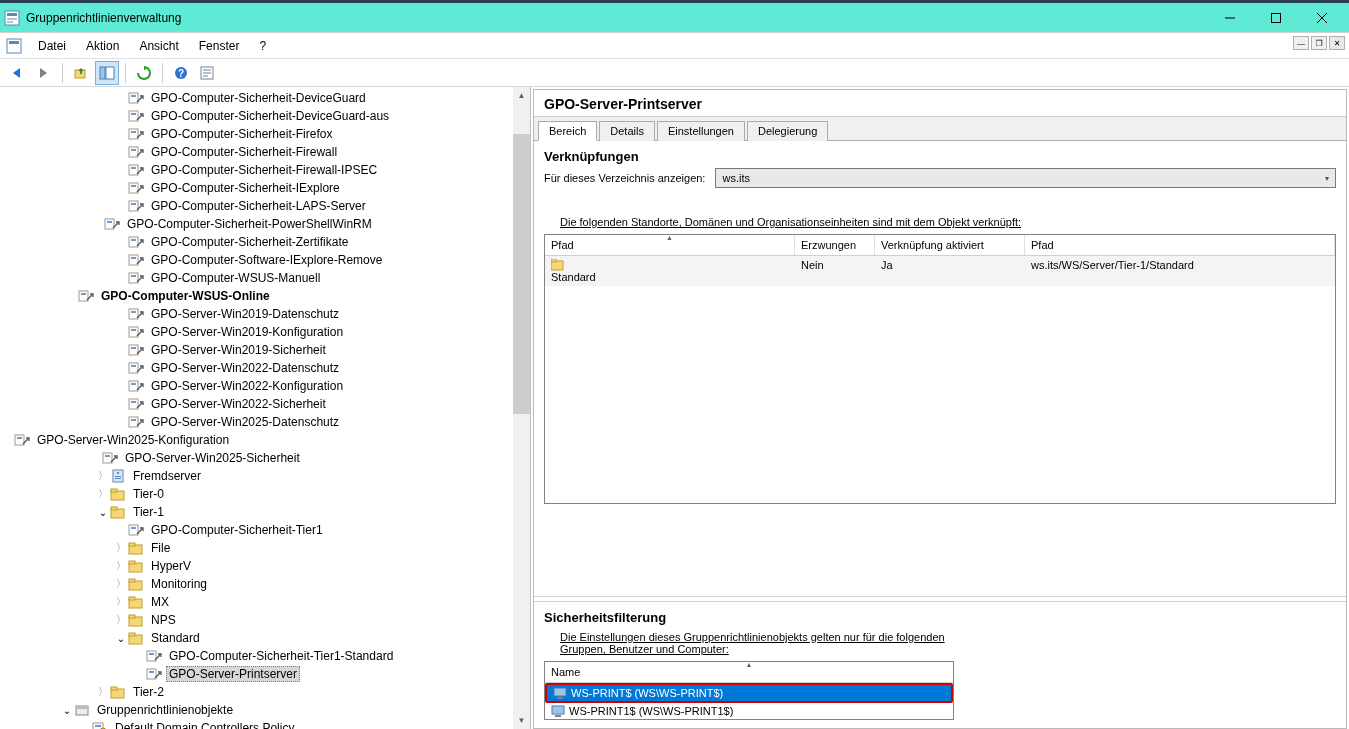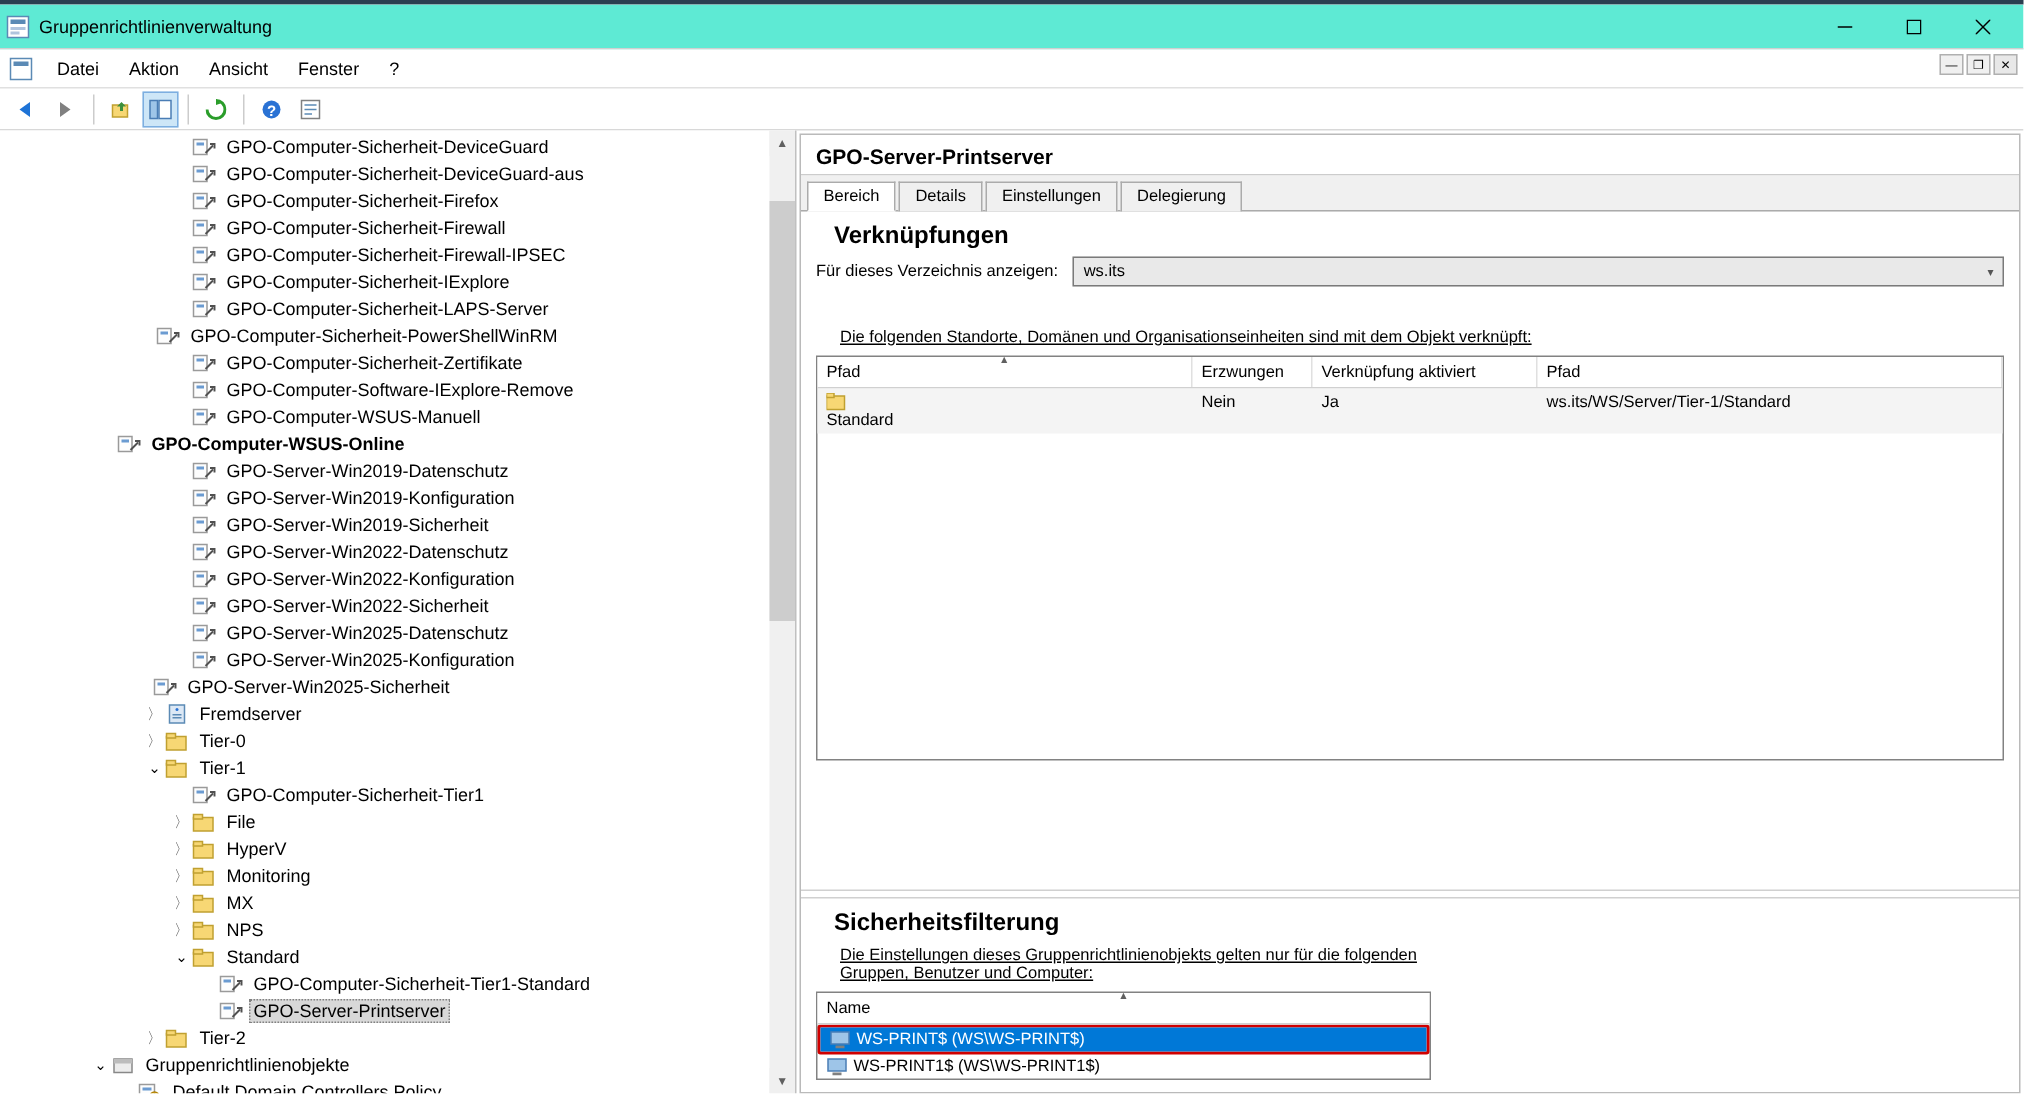--- a/index.html
+++ b/index.html
@@ -40,21 +40,21 @@
   .tree-row .label { padding: 1px 3px; }
   .tree-row.selected .label { background: #d8d8d8; border: 1px dotted #808080; padding: 0 2px; }
 
   .detail-pane { flex: 1; background: #fff; display: flex; flex-direction: column; border: 1px solid #bababa; margin: 2px 2px 0 2px; }
   .detail-title { font-weight: bold; font-size: 14px; padding: 6px 10px 4px 10px; border-bottom: 1px solid #ccc; background: #fff; }
   .tabs { display: flex; background: #f0f0f0; border-bottom: 1px solid #ababab; padding: 3px 4px 0 4px; }
   .tab { padding: 3px 10px; border: 1px solid #ababab; border-bottom: none; margin-right: 2px; background: #f0f0f0; font-size: 11px; position: relative; top: 1px;}
   .tab.active { background: #fff; border-bottom: 1px solid #fff; z-index: 2; }
 
   .panel-content { padding: 8px 10px; flex: 1; overflow: hidden; display:flex; flex-direction:column; }
-  .section-header { font-weight: bold; font-size: 16px; margin-bottom: 4px; margin-left: 12px; }
+  .section-header { font-weight: bold; font-size: 13px; margin-bottom: 4px; }
   .row-inline { display: flex; align-items: center; margin-bottom: 22px; gap: 10px;}
   .dirlabel { font-size: 11px; }
   .combo { flex: 1; border: 1px solid #7a7a7a; background: #e9e9e9; height: 20px; display: flex; align-items: center; padding: 0 6px; font-size: 11px; position: relative;}
   .combo .caret { position: absolute; right: 6px; font-size: 8px; color: #555;}
   .desc-text { font-size: 11px; margin: 6px 16px; text-decoration: underline; }
   .grid { border: 1px solid #828282; font-size: 11px; }
   .grid .headrow { display: flex; background: #fff; border-bottom: 1px solid #d0d0d0; }
   .grid .headrow .col { padding: 4px 6px; border-right: 1px solid #e0e0e0; position: relative;}
   .col-path { width: 250px; } .col-erz { width: 80px; } .col-akt { width: 150px; } .col-pfad2 { flex: 1; }
   .grid .datarow { display: flex; background: #f4f4f4; }
@@ -398,21 +398,21 @@
           <span class="icon">
             <svg width="16" height="14">
               <rect x="1" y="2" width="9" height="10" fill="#fdfdfd" stroke="#9a9a9a"></rect>
               <rect x="3" y="4" width="5" height="2" fill="#6b9bd1"></rect>
               <path d="M9 11 L14 6" stroke="#505050" stroke-width="1.3"></path>
               <path d="M12 5 L15 5 L15 8" fill="none" stroke="#505050" stroke-width="1.3"></path>
             </svg>
           </span>
           <span class="label">GPO-Server-Win2025-Datenschutz</span>
         </div>
-        <div class="tree-row" style="padding-left: 114px;">
+        <div class="tree-row" style="">
           <span class="expander"></span>
           <span class="icon">
             <svg width="16" height="14">
               <rect x="1" y="2" width="9" height="10" fill="#fdfdfd" stroke="#9a9a9a"></rect>
               <rect x="3" y="4" width="5" height="2" fill="#6b9bd1"></rect>
               <path d="M9 11 L14 6" stroke="#505050" stroke-width="1.3"></path>
               <path d="M12 5 L15 5 L15 8" fill="none" stroke="#505050" stroke-width="1.3"></path>
             </svg>
           </span>
           <span class="label">GPO-Server-Win2025-Konfiguration</span>

